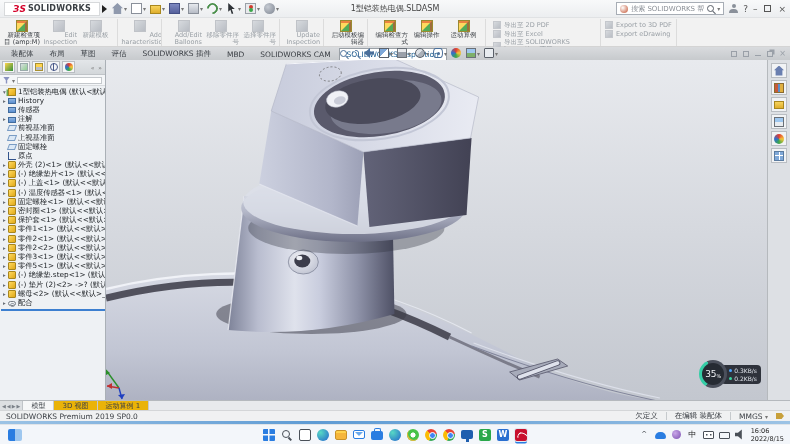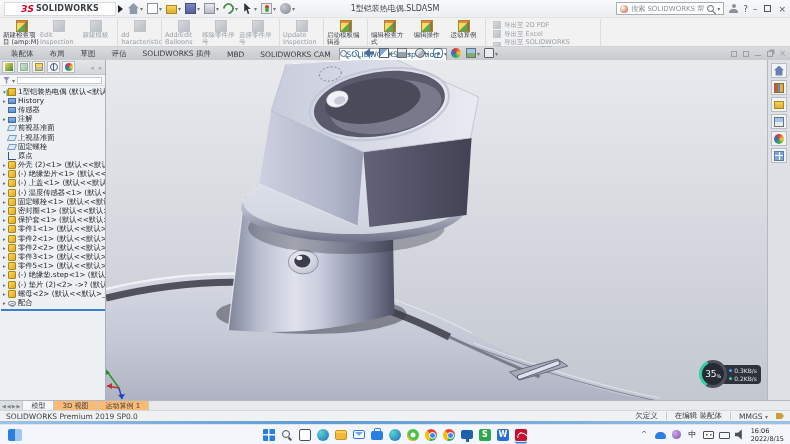--- a/index.html
+++ b/index.html
@@ -2,21 +2,21 @@
 <html><head>
 <meta charset="utf-8">
 <style>
   * { margin:0; padding:0; box-sizing:border-box; }
   html,body { width:790px; height:444px; overflow:hidden;
     font-family:"DejaVu Sans","Liberation Sans",sans-serif; font-size:8px; color:#333; }
   .app { position:relative; width:790px; height:444px; background:#f0f1f2; }
 
   
   .titlebar { height:18px; background:linear-gradient(#f8f9fa,#eceef0); display:flex; align-items:center; padding:0 4px; position:relative; border-bottom:1px solid #e0e2e4;}
-  .sw-logo { display:flex; align-items:center; gap:2px; background:#fff; border:1px solid #d7d9db; padding:1px 16px; height:14px; }
+  .sw-logo { display:flex; align-items:center; gap:2px; background:#fff; border:1px solid #d7d9db; padding:1px 8px; height:14px; }
   .sw-logo .ds { color:#d4002a; font-weight:bold; font-size:9px; font-style:italic;}
   .sw-logo .nm { font-weight:bold; font-size:8px; color:#3a3f44; letter-spacing:.2px;}
   .beak { width:0; height:0; border-left:5px solid #222; border-top:4px solid transparent; border-bottom:4px solid transparent; margin:0 4px 0 2px;}
   .qat { display:flex; align-items:center; gap:2px; }
   .qat .qbtn { display:flex; align-items:center; gap:1px; padding:1px; }
   .dd { font-size:6px; color:#777; }
   .icn { display:inline-block; position:relative; }
   .q13 { width:11px; height:11px; }
   [data-icon="home"]{ background:#8f99ad; clip-path:polygon(50% 0,100% 48%,84% 48%,84% 100%,16% 100%,16% 48%,0 48%); }
   [data-icon="new-doc"]{ background:#fff; border:1px solid #8a909a; }
@@ -41,21 +41,21 @@
   .user-ic::after{content:""; position:absolute; left:0; bottom:0; width:9px; height:4px; border-radius:4px 4px 0 0; background:#8a909a;}
   .winbtns { display:flex; align-items:center; gap:7px; color:#555; font-size:9px;}
   .winbtns .rsq { width:7px; height:7px; border:1px solid #555;}
 
   
   .ribbon { height:29px; background:#f2f2f2; border-bottom:1px solid #d4d4d4; display:flex; align-items:stretch; padding:1px 2px 0 3px;}
   .rlarge { display:flex; }
   .rbtn { width:37px; display:flex; flex-direction:column; align-items:center; padding-top:1px; overflow:hidden;}
   .rbtn .ricon { width:12px; height:12px; flex:none; background:linear-gradient(135deg,#d7dade,#b9bdc4); border:1px solid #c0c3c8;}
   .rbtn.enabled .ricon { background:linear-gradient(135deg,#ffd95e 45%,#54ab57 55%); border:1px solid #9a8a30; box-shadow:inset -2px 2px 0 rgba(220,60,40,.55);}
-  .rbtn .rlabel { font-size:6.5px; line-height:7px; text-align:left; color:#9aa0a6; max-height:14px; overflow:hidden;}
+  .rbtn .rlabel { font-size:6.5px; line-height:7px; text-align:right; color:#9aa0a6; max-height:14px; overflow:hidden;}
   .rbtn.enabled .rlabel { color:#3c4046; }
   .rlarge div.rbtn:nth-of-type(3), .rlarge div.rbtn:nth-of-type(4),
   .rlarge div.rbtn:nth-of-type(7), .rlarge div.rbtn:nth-of-type(8),
   .rlarge div.rbtn:nth-of-type(9), .rlarge div.rbtn:nth-of-type(12)
   { border-right:1px solid #dcdcdc; margin-right:3px; padding-right:3px; width:41px;}
   .rsmallcol { display:flex; flex-direction:column; justify-content:flex-start; gap:1px; padding:2px 4px 0 4px; border-right:1px solid #dcdcdc;}
   .rsbtn { display:flex; align-items:center; gap:3px; }
   .rsbtn .sicon { width:8px; height:8px; flex:none; background:linear-gradient(135deg,#d7dade,#b9bdc4); border:1px solid #c4c7cc;}
   .rsbtn .slabel { font-size:6.5px; color:#9aa0a6; white-space:nowrap; max-width:92px; overflow:hidden;}
   .rsmallcol.wide .rsbtn .slabel{ white-space:normal; line-height:7px; max-height:14px;}
@@ -132,21 +132,21 @@
   [data-icon="resources"]{ background:#6a7fb0; clip-path:polygon(50% 0,100% 48%,84% 48%,84% 100%,16% 100%,16% 48%,0 48%);}
   [data-icon="design-library"]{ background:linear-gradient(90deg,#c85a3a 33%,#5a8fc8 33% 66%,#e0b040 66%); border:1px solid #8a6a30;}
   [data-icon="file-explorer-pane"]{ background:linear-gradient(#f7d45e,#dfae2c); border:1px solid #a8871f; height:8px!important;}
   [data-icon="view-palette"]{ background:linear-gradient(#9ec7ef 55%,#e8ecf0 55%); border:1px solid #6a7078;}
   [data-icon="appearances"]{ border-radius:50%; background:conic-gradient(#e23b2e,#f5c63c,#3aa74a,#2f6fd0,#e23b2e);}
   [data-icon="custom-properties"]{ background:linear-gradient(#fff,#fff) 50% 0/1px 100% no-repeat,linear-gradient(#fff,#fff) 0 50%/100% 1px no-repeat,#7fa8d8; border:1px solid #5a7ba0;}
 
   
   .doctabs { height:10px; background:#e8eaec; border-top:1px solid #b5b9bd; display:flex; align-items:stretch;}
   .navarrs { display:flex; align-items:center; gap:1px; padding:0 2px; background:#dcdfe2; border-right:1px solid #c0c4c8; color:#7a8088; font-size:5px;}
-  .dtab { font-size:7px; padding:0 8px; display:flex; align-items:center; border-right:1px solid #c6cacd; background:#fdba74; color:#3c4046; white-space:nowrap;}
+  .dtab { font-size:7px; padding:0 8px; display:flex; align-items:center; border-right:1px solid #c6cacd; background:#eab308; color:#3c4046; white-space:nowrap;}
   .dtab.active { background:#f6f7f8; }
   .statusbar { height:11px; background:#f0f1f2; border-top:1px solid #d4d6d8; display:flex; align-items:center; padding:0 6px; font-size:7.5px; color:#3c4046;}
   .statusbar .right { margin-left:auto; display:flex; align-items:center; gap:8px;}
   .statusbar .sep { width:1px; height:8px; background:#c6cacd;}
   .tagic { width:8px; height:6px; background:#c8a03a; clip-path:polygon(0 0,70% 0,100% 50%,70% 100%,0 100%);}
   .bluebar { height:3px; background:linear-gradient(90deg,#9cc3e5,#5e9bd4 40%,#9cc3e5);}
 
   
   .taskbar { height:20px; background:#f3f6fa; border-top:1px solid #e0e4e8; position:relative; display:flex; align-items:center;}
   .widgets { position:absolute; left:8px; width:14px; height:12px; border-radius:2px; background:linear-gradient(90deg,#2a7de1 50%,#9ec7ef 50%);}
@@ -310,20 +310,31 @@
           <span class="sicon"></span>
           <span class="slabel">导出至 2D PDF</span>
         </div>
         <div class="rsbtn">
           <span class="sicon"></span>
           <span class="slabel">导出至 Excel</span>
         </div>
         <div class="rsbtn">
           <span class="sicon"></span>
           <span class="slabel">导出至 SOLIDWORKS Inspection 项目</span>
+        </div>
+      </div>
+    <div class="rsmallcol">
+
+    <div class="rsbtn">
+          <span class="sicon"></span>
+          <span class="slabel">Export to 3D PDF</span>
+        </div>
+        <div class="rsbtn">
+          <span class="sicon"></span>
+          <span class="slabel">Export eDrawing</span>
         </div>
       </div>
   </div>
 
   <div class="tabrow">
     <div style="display:flex;align-items:flex-end;">
 
     <div class="rtab">装配体</div>
         <div class="rtab">布局</div>
         <div class="rtab">草图</div>

